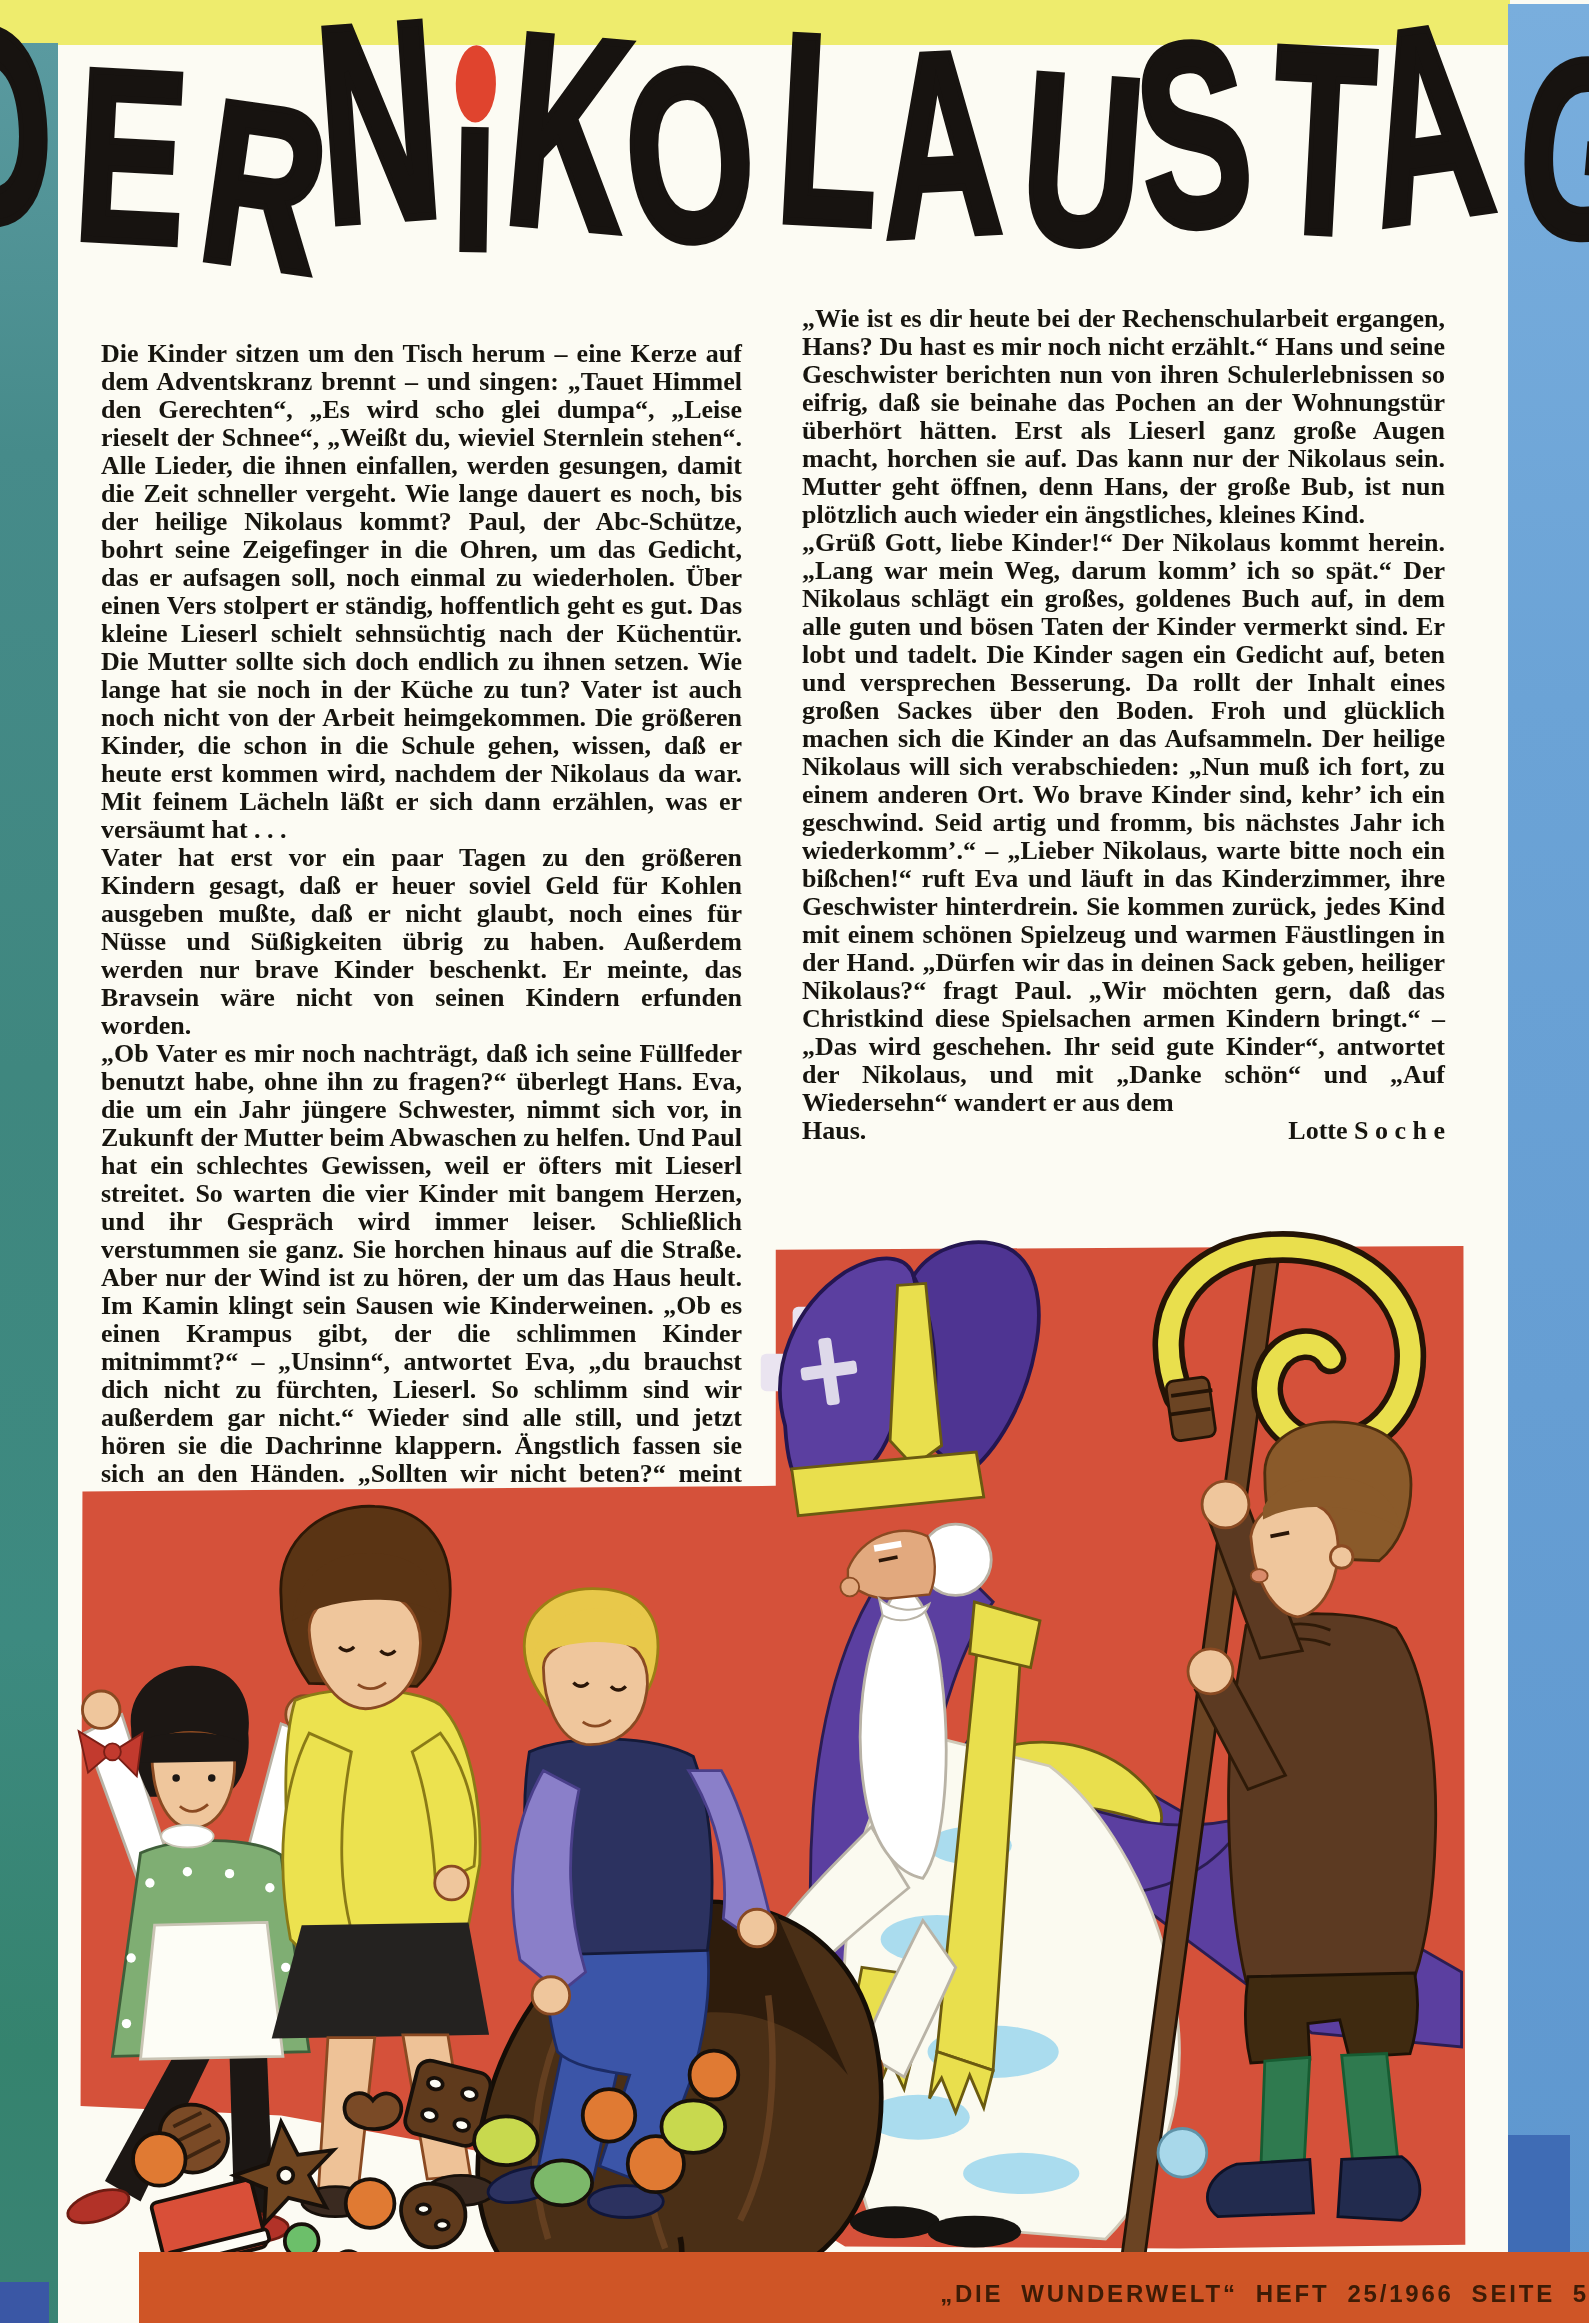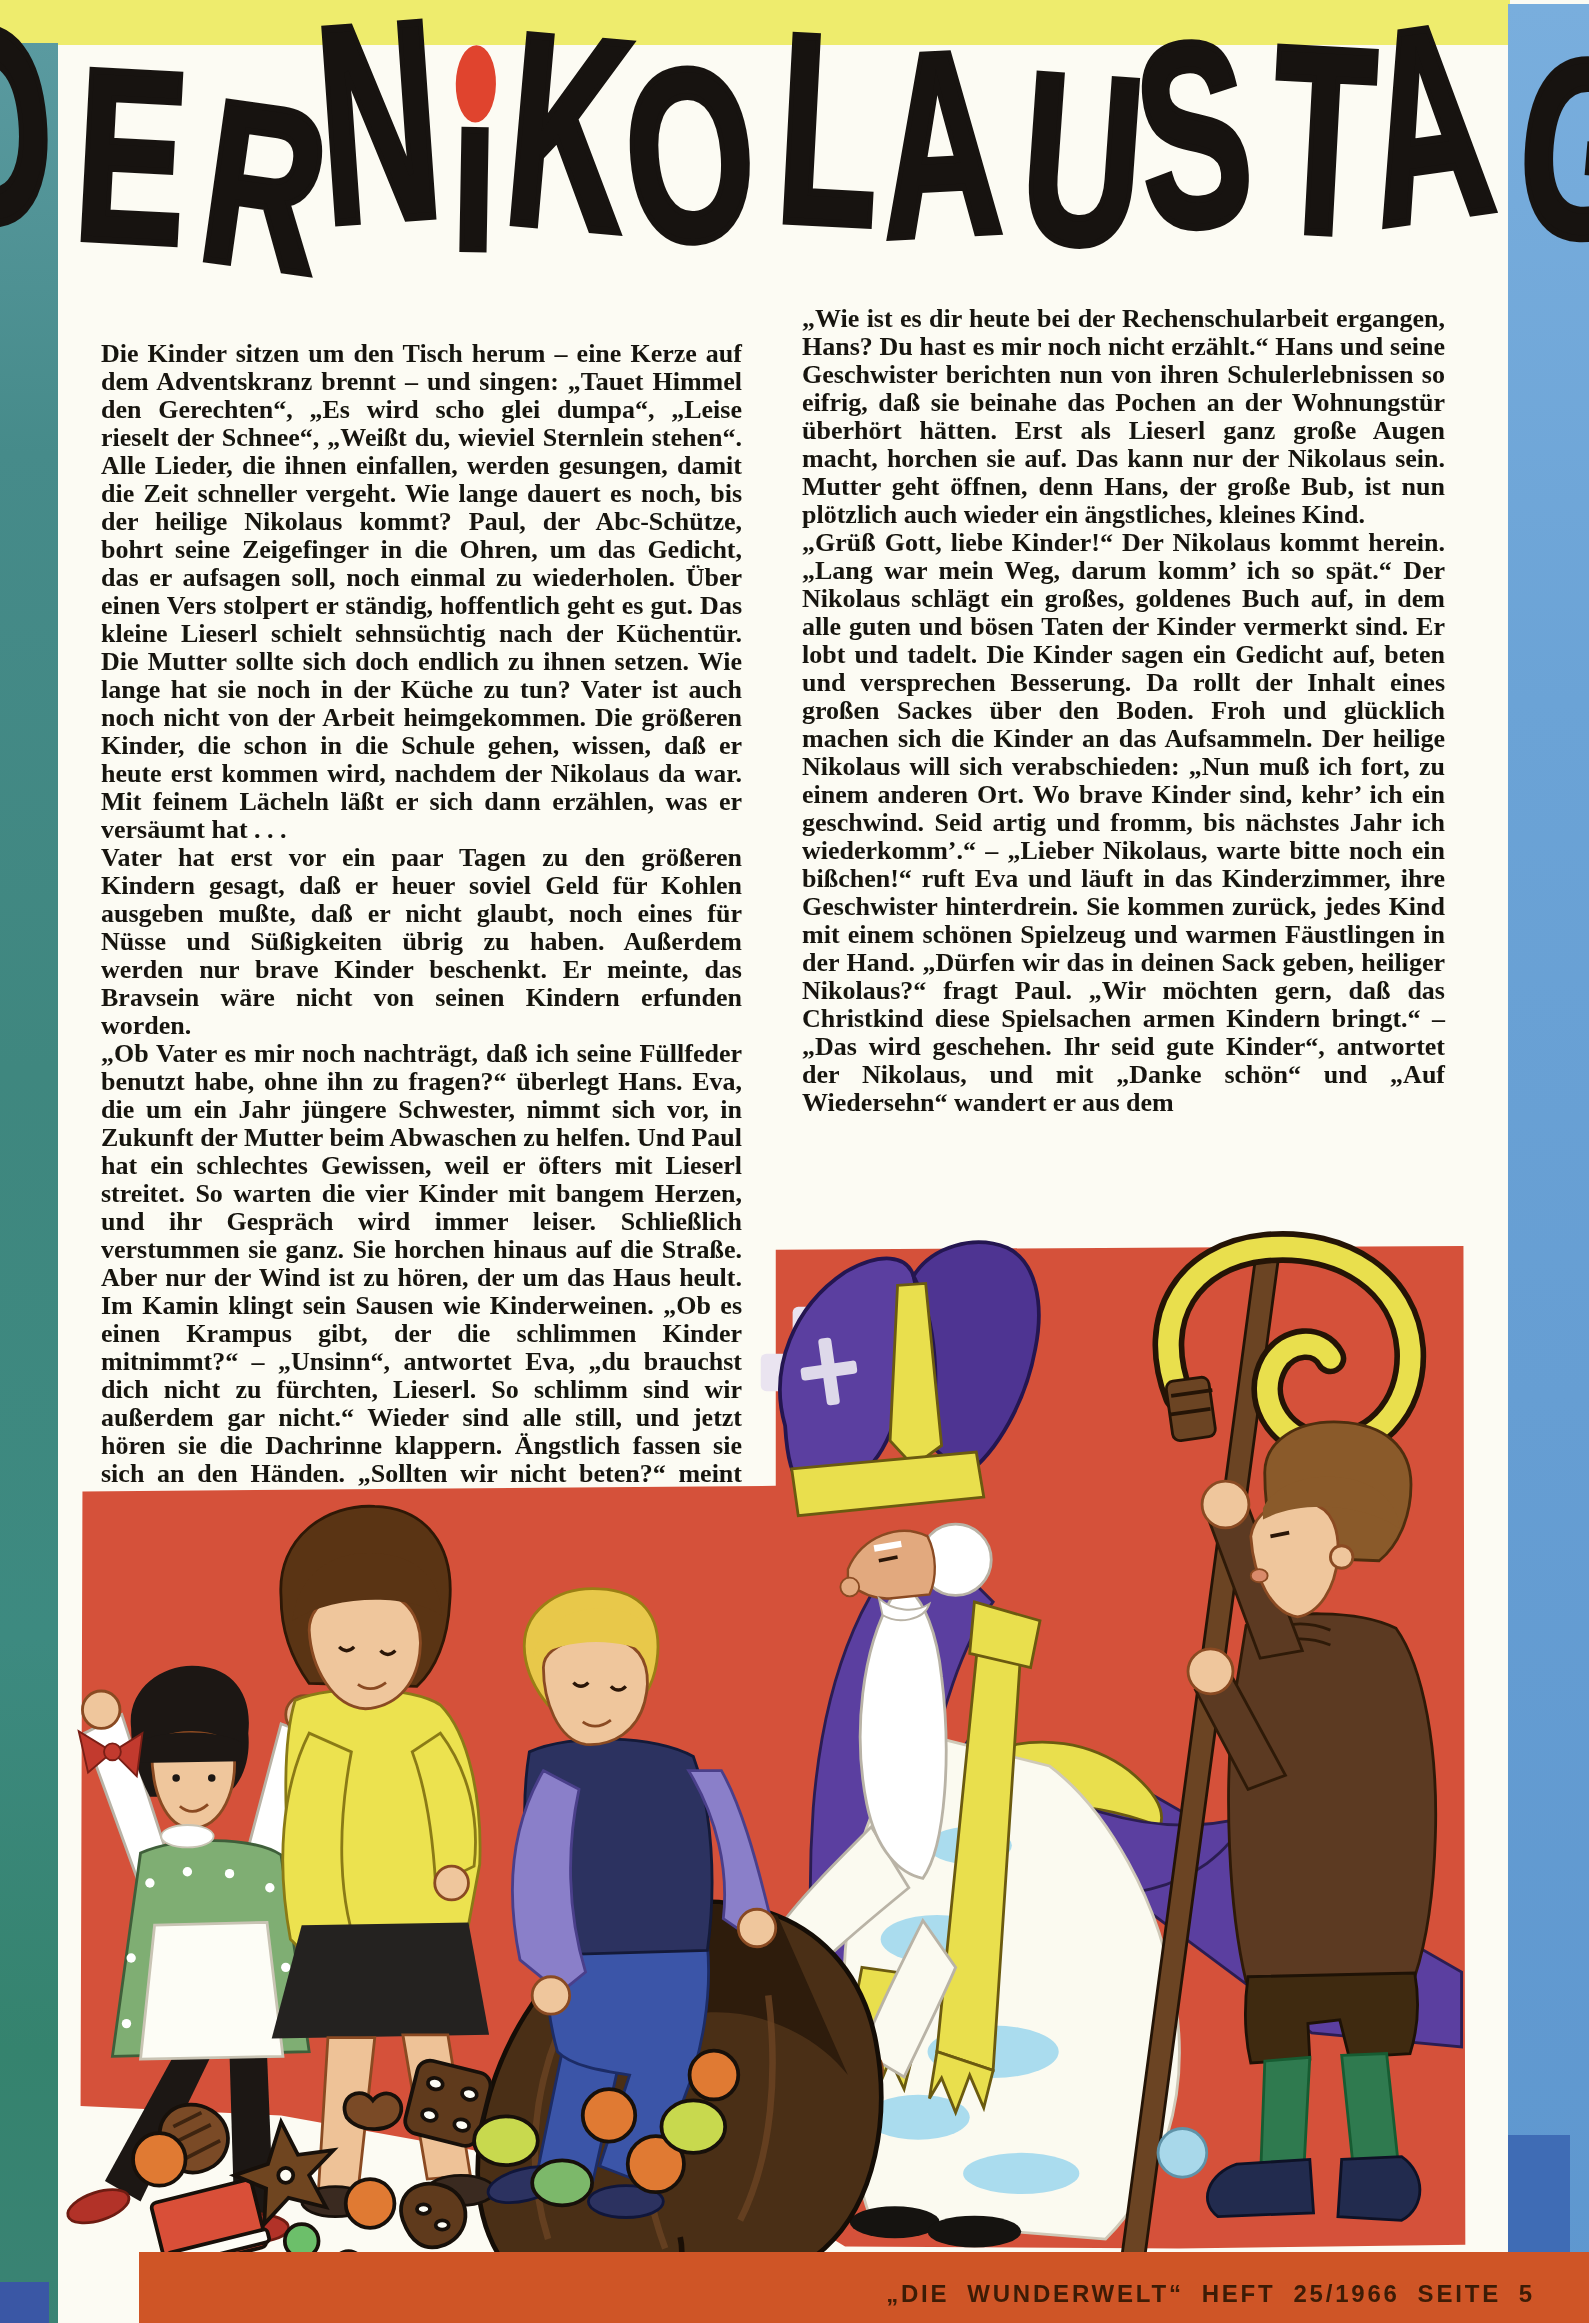--- a/index.html
+++ b/index.html
@@ -13,21 +13,21 @@
   .band-left{position:absolute;left:0;top:43px;width:58px;height:2280px;
     background:linear-gradient(180deg,#5a9aa0 0%,#468b8a 18%,#3f877f 45%,#3d8a80 70%,#35836e 88%,#3a8374 100%);}
   .band-left::after{content:"";position:absolute;left:0;bottom:0;width:49px;height:41px;background:#3a57a5;}
   .band-right{position:absolute;right:0;top:3.7px;width:81px;height:2320px;
     background:linear-gradient(180deg,#79aedd 0%,#6ba3d6 30%,#669ed3 60%,#5e97cf 100%);}
   .band-right .dark-block{position:absolute;left:0;bottom:69px;width:62px;height:120px;background:#3f6cb5;}
   .footer-strip{position:absolute;left:139px;top:2252px;width:1450px;height:71px;background:#cf5526;
     display:flex;align-items:center;justify-content:flex-end;}
   .footer-strip .imprint{
     font-family:"Liberation Sans", sans-serif;font-weight:bold;font-size:24px;
-    letter-spacing:2.8px;word-spacing:8.4px;color:#3d1c06;padding-right:54px;white-space:nowrap;margin-top:12px;}
+    letter-spacing:2.8px;word-spacing:8.4px;color:#3d1c06;white-space:nowrap;margin-top:12px;}
 
   
   .title-row{position:absolute;left:86px;top:26px;width:1411px;height:281px;
     display:flex;align-items:flex-start;justify-content:center;overflow:visible;}
   .letter{
     display:inline-block;
     font-family:"Liberation Sans", sans-serif;font-weight:700;font-size:201px;line-height:244px;
     color:#171310;-webkit-text-stroke:5.6px #171310;
     margin:0 -6.6px;transform-origin:50% 78%;
   }
@@ -80,20 +80,24 @@
     <p>Die Kinder sitzen um den Tisch herum – eine Kerze auf dem Adventskranz brennt – und singen: „Tauet Himmel den Gerechten“, „Es wird scho glei dumpa“, „Leise rieselt der Schnee“, „Weißt du, wieviel Sternlein stehen“. Alle Lieder, die ihnen einfallen, werden gesungen, damit die Zeit schneller vergeht. Wie lange dauert es noch, bis der heilige Nikolaus kommt? Paul, der Abc-Schütze, bohrt seine Zeigefinger in die Ohren, um das Gedicht, das er aufsagen soll, noch einmal zu wiederholen. Über einen Vers stolpert er ständig, hoffentlich geht es gut. Das kleine Lieserl schielt sehnsüchtig nach der Küchentür. Die Mutter sollte sich doch endlich zu ihnen setzen. Wie lange hat sie noch in der Küche zu tun? Vater ist auch noch nicht von der Arbeit heimgekommen. Die größeren Kinder, die schon in die Schule gehen, wissen, daß er heute erst kommen wird, nachdem der Nikolaus da war. Mit feinem Lächeln läßt er sich dann erzählen, was er versäumt hat . . .</p>
     <p>Vater hat erst vor ein paar Tagen zu den größeren Kindern gesagt, daß er heuer soviel Geld für Kohlen ausgeben mußte, daß er nicht glaubt, noch eines für Nüsse und Süßigkeiten übrig zu haben. Außerdem werden nur brave Kinder beschenkt. Er meinte, das Bravsein wäre nicht von seinen Kindern erfunden worden.</p>
     <p>„Ob Vater es mir noch nachträgt, daß ich seine Füllfeder benutzt habe, ohne ihn zu fragen?“ überlegt Hans. Eva, die um ein Jahr jüngere Schwester, nimmt sich vor, in Zukunft der Mutter beim Abwaschen zu helfen. Und Paul hat ein schlechtes Gewissen, weil er öfters mit Lieserl streitet. So warten die vier Kinder mit bangem Herzen, und ihr Gespräch wird immer leiser. Schließlich verstummen sie ganz. Sie horchen hinaus auf die Straße. Aber nur der Wind ist zu hören, der um das Haus heult. Im Kamin klingt sein Sausen wie Kinderweinen. „Ob es einen Krampus gibt, der die schlimmen Kinder mitnimmt?“ – „Unsinn“, antwortet Eva, „du brauchst dich nicht zu fürchten, Lieserl. So schlimm sind wir außerdem gar nicht.“ Wieder sind alle still, und jetzt hören sie die Dachrinne klappern. Ängstlich fassen sie sich an den Händen. „Sollten wir nicht beten?“ meint Paul, und sie sprechen gemeinsam ihr Abendgebet. Da – die Tür geht auf, und Mutter kommt in das Zimmer. Sogleich ist es</p>
   </div>
 
 <div class="col col-right">
   <div>
       <p>„Wie ist es dir heute bei der Rechenschularbeit ergangen, Hans? Du hast es mir noch nicht erzählt.“ Hans und seine Geschwister berichten nun von ihren Schulerlebnissen so eifrig, daß sie beinahe das Pochen an der Wohnungstür überhört hätten. Erst als Lieserl ganz große Augen macht, horchen sie auf. Das kann nur der Nikolaus sein. Mutter geht öffnen, denn Hans, der große Bub, ist nun plötzlich auch wieder ein ängstliches, kleines Kind.</p>
       <p>„Grüß Gott, liebe Kinder!“ Der Nikolaus kommt herein. „Lang war mein Weg, darum komm’ ich so spät.“ Der Nikolaus schlägt ein großes, goldenes Buch auf, in dem alle guten und bösen Taten der Kinder vermerkt sind. Er lobt und tadelt. Die Kinder sagen ein Gedicht auf, beten und versprechen Besserung. Da rollt der Inhalt eines großen Sackes über den Boden. Froh und glücklich machen sich die Kinder an das Aufsammeln. Der heilige Nikolaus will sich verabschieden: „Nun muß ich fort, zu einem anderen Ort. Wo brave Kinder sind, kehr’ ich ein geschwind. Seid artig und fromm, bis nächstes Jahr ich wiederkomm’.“ – „Lieber Nikolaus, warte bitte noch ein bißchen!“ ruft Eva und läuft in das Kinderzimmer, ihre Geschwister hinterdrein. Sie kommen zurück, jedes Kind mit einem schönen Spielzeug und warmen Fäustlingen in der Hand. „Dürfen wir das in deinen Sack geben, heiliger Nikolaus?“ fragt Paul. „Wir möchten gern, daß das Christkind diese Spielsachen armen Kindern bringt.“ – „Das wird geschehen. Ihr seid gute Kinder“, antwortet der Nikolaus, und mit „Danke schön“ und „Auf Wiedersehn“ wandert er aus dem</p>
     </div>
+  <div class="closing-line">
+    <span>Haus.</span>
+    <span class="author">Lotte S o c h e</span>
+  </div>
 </div>
 
 <svg class="illustration" viewBox="0 0 1696 1100" xmlns="http://www.w3.org/2000/svg">
 
   <path d="M828,24 L1562,20 L1564,1086 L1258,1090 L902,1088
         C810,1030 700,1010 560,995 L300,948 L86,938 L88,282 L828,276 Z" fill="#d5513a"></path>
 
   <g fill="#eae4f0">
     <rect x="846" y="85" width="38" height="180" rx="6"></rect>
     <rect x="812" y="135" width="106" height="40" rx="6"></rect>

